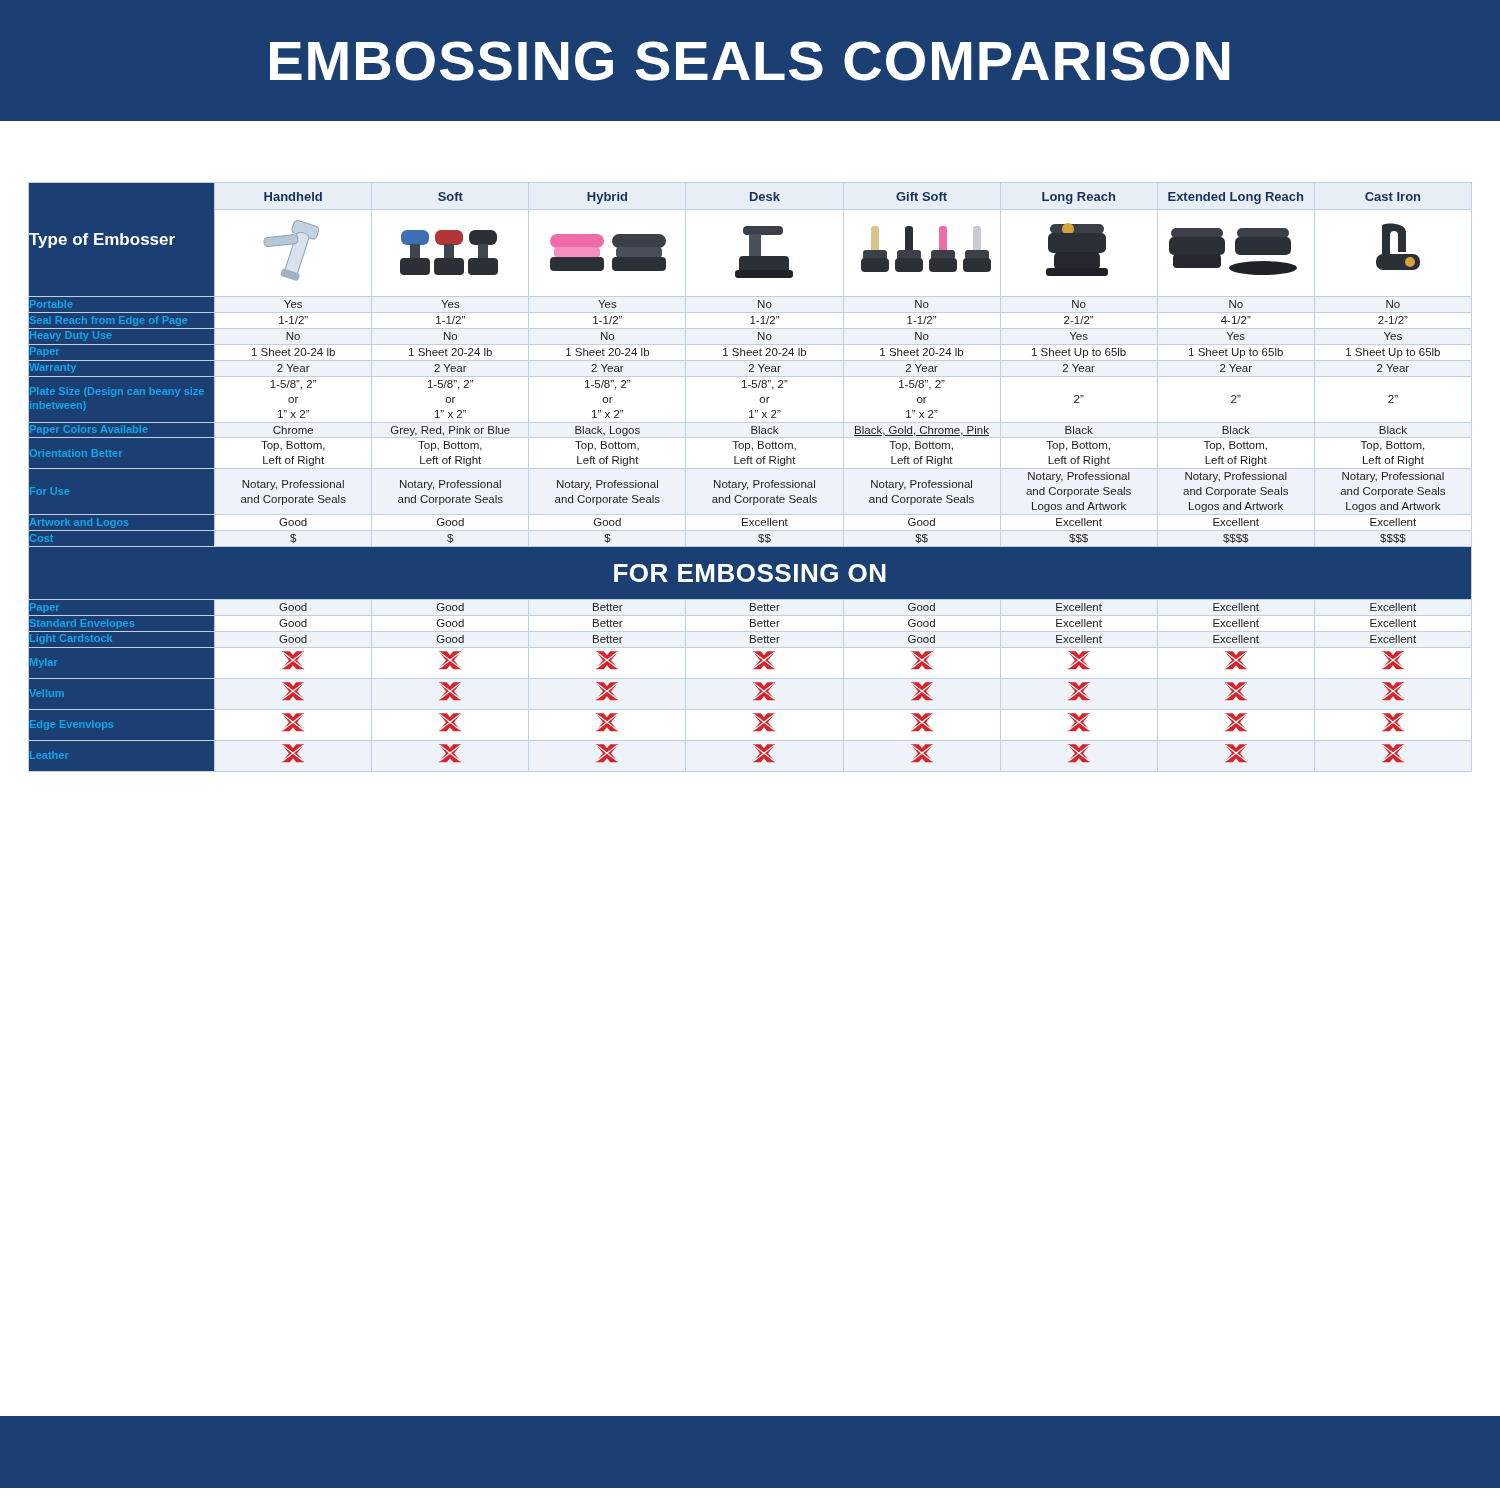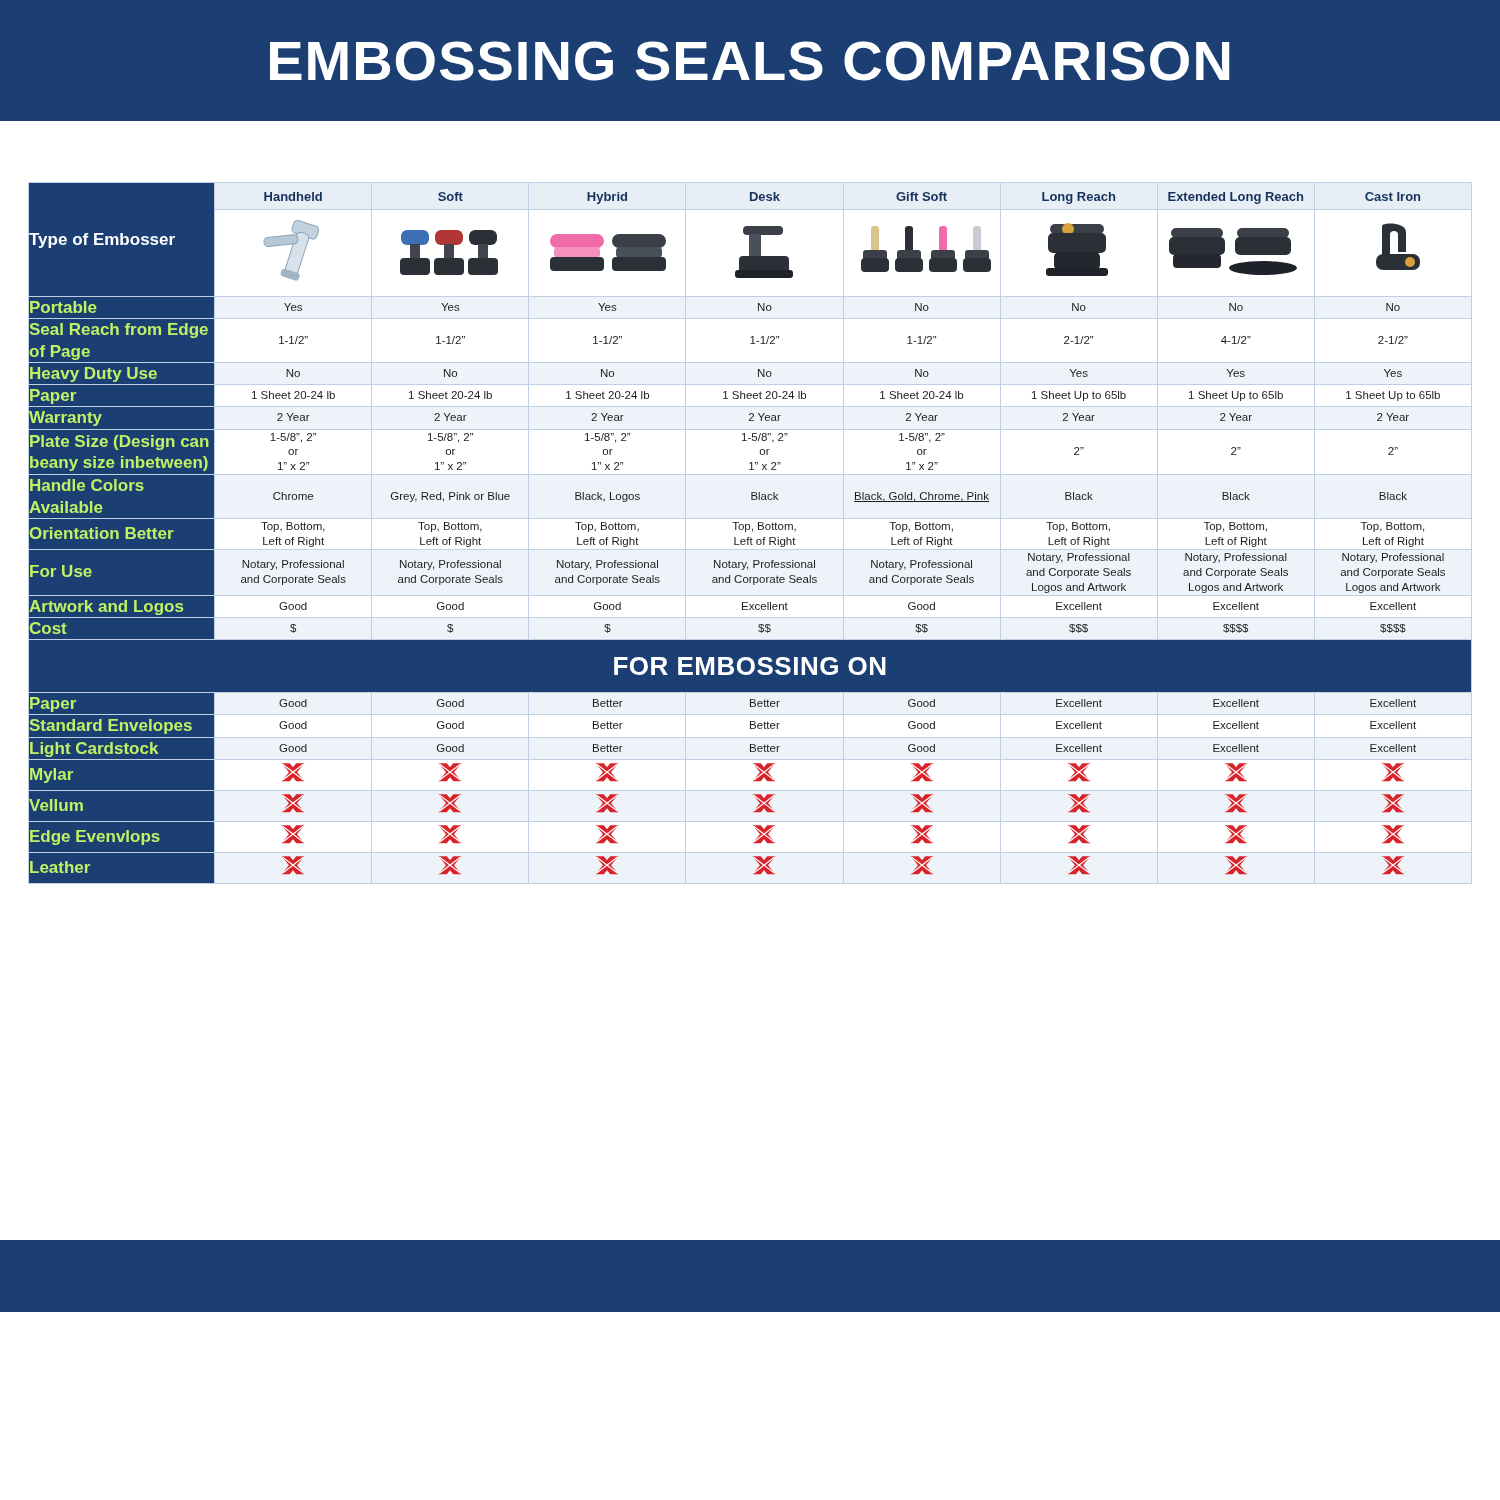--- a/index.html
+++ b/index.html
@@ -9,21 +9,21 @@
   body {
     width: 1500px;
     height: 1500px;
     background: #ffffff;
     font-family: "Liberation Sans", sans-serif;
     overflow: hidden;
   }
   .page {
     position: relative;
     width: 1500px;
-    height: 1312px;
+    height: 1488px;
     background: #ffffff;
     box-sizing: border-box;
   }
   
   .header {
     position: absolute;
     left: 0;
     top: 0;
     width: 1500px;
     height: 121px;
@@ -83,22 +83,22 @@
     border: 1px solid #bfd0e4;
     vertical-align: middle;
     padding: 0;
   }
   
   col.labelcol { width: 186px; }
   col.datacol { width: 157px; }
 
   td.rowlabel {
     background: #1b3f73;
-    color: #bef264;
-    font-size: 17px;
+    color: #0ea5e9;
+    font-size: 11px;
     font-weight: bold;
     padding: 6px 0 6px 10px;
     line-height: 1.25;
     border: 1px solid #1b3f73;
     border-bottom: 1px solid #4a6a9a;
   }
   td.corner {
     background: #1b3f73;
     border: 1px solid #1b3f73;
     color: #ffffff;
@@ -356,21 +356,21 @@
 or
 1” x 2”</td>
             <td class="cell" style="white-space: pre-line;">1-5/8”, 2”
 or
 1” x 2”</td>
             <td class="cell" style="white-space: pre-line;">2”</td>
             <td class="cell" style="white-space: pre-line;">2”</td>
             <td class="cell" style="white-space: pre-line;">2”</td>
           </tr>
           <tr class="alt">
-            <td class="rowlabel">Handle Colors Available</td>
+            <td class="rowlabel">Paper Colors Available</td>
             <td class="cell" style="white-space: pre-line;">Chrome</td>
             <td class="cell" style="white-space: pre-line;">Grey, Red, Pink or Blue</td>
             <td class="cell" style="white-space: pre-line;">Black, Logos</td>
             <td class="cell" style="white-space: pre-line;">Black</td>
             <td class="cell" style="white-space: pre-line; text-decoration: underline;">Black, Gold, Chrome, Pink</td>
             <td class="cell" style="white-space: pre-line;">Black</td>
             <td class="cell" style="white-space: pre-line;">Black</td>
             <td class="cell" style="white-space: pre-line;">Black</td>
           </tr>
           <tr>

